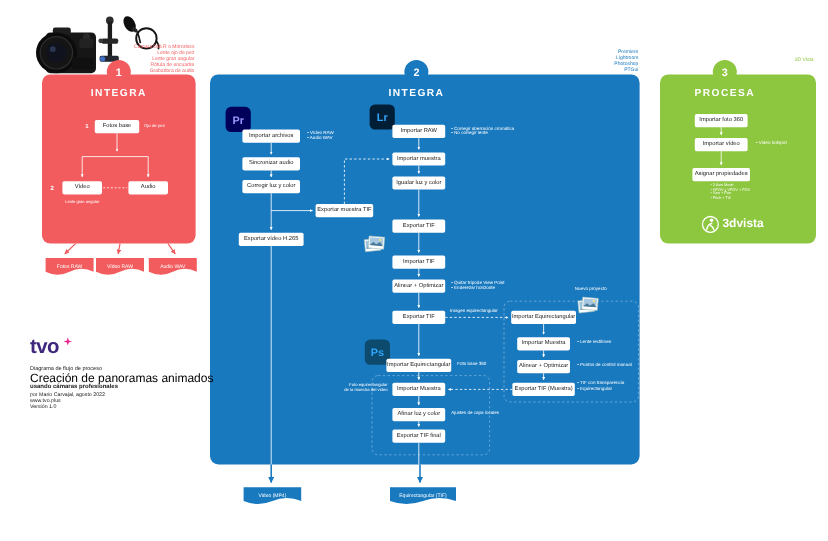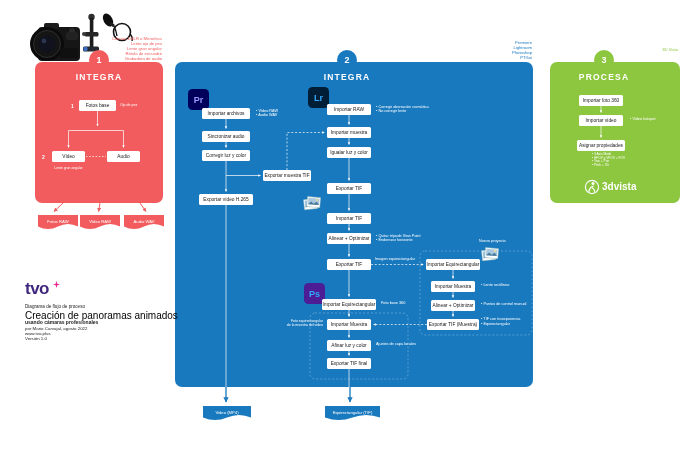--- a/index.html
+++ b/index.html
@@ -246,21 +246,21 @@
   <div class="node" style="left:431px;top:281px;width:44px;">Importar Muestra</div>
   <div class="wnote" style="left:481px;top:283px;">• Lente rectilíneo</div>
   <div class="node" style="left:431px;top:300px;width:44px;">Alinear + Optimizar</div>
   <div class="wnote" style="left:481px;top:302px;">• Puntos de control manual</div>
   <div class="node" style="left:427px;top:319px;width:52px;">Exportar TIF (Muestra)</div>
   <div class="wnote" style="left:481px;top:317px;">
     <div>• TIF con transparencia</div>
     <div>• Equirectangular</div>
   </div>
 
-  <div class="badge" style="left:304px;top:283px;background:#4c1d95;color:#31A8FF;">Ps</div>
+  <div class="badge" style="left:304px;top:283px;background:#0c4a6e;color:#31A8FF;">Ps</div>
   <div class="node" style="left:322px;top:299px;width:54px;">Importar Equirectangular</div>
   <div class="wnote" style="left:381px;top:301px;">Foto base 360</div>
   <div class="node" style="left:327px;top:319px;width:44px;">Importar Muestra</div>
   <div class="wnote" style="left:278px;top:318.5px;width:45px;text-align:right;font-size:3.5px;line-height:4.2px;">
     <div>Foto equirectangular</div>
     <div>de la muestra del video</div>
   </div>
   <div class="node" style="left:327px;top:340px;width:44px;">Afinar luz y color</div>
   <div class="wnote" style="left:376px;top:342px;">Ajustes de capa locales</div>
   <div class="node" style="left:327px;top:358px;width:44px;">Exportar TIF final</div>

